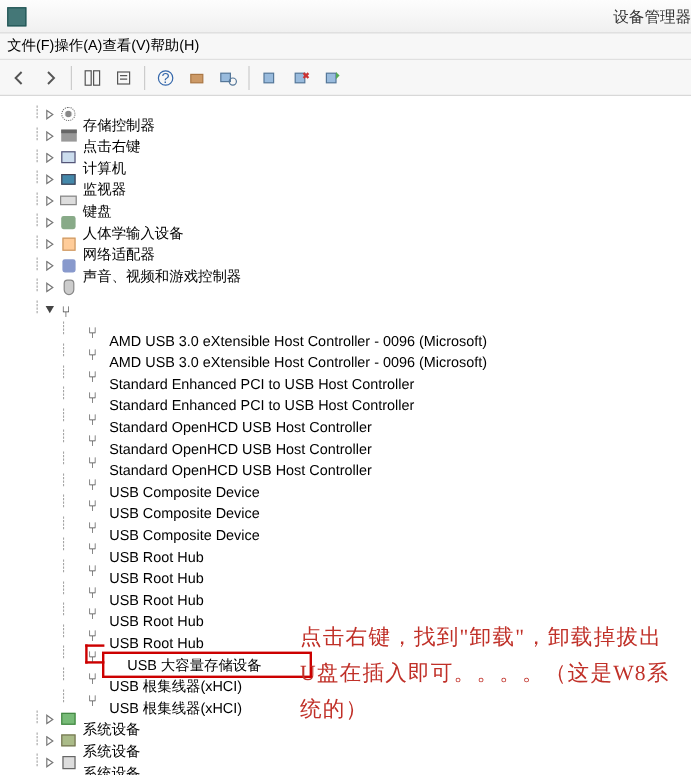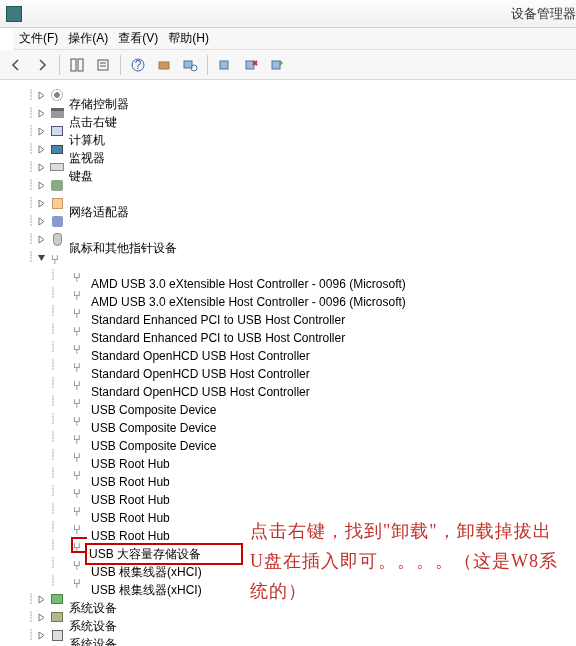--- a/index.html
+++ b/index.html
@@ -1,33 +1,33 @@
 <!DOCTYPE html>
 <html><head>
 <meta charset="utf-8">
 <style>
 * { margin: 0; padding: 0; box-sizing: border-box; font-family: "Microsoft YaHei", SimSun, Arial, sans-serif; font-size: 12px; }
 body { background: #fff; width: 576px; height: 646px; overflow: hidden; position: relative; }
 .titlebar { background: linear-gradient(#fdfdfd,#f0f0f0); height: 28px; display: flex; align-items: center; border-bottom: 1px solid #d0d0d0; }
 .titlebar .ticon { width: 16px; height: 16px; margin: 0 6px; background: #477; border: 1px solid #255; }
 .titlebar .ttitle { flex: 1; text-align: right; font-size: 13px; color: #333; }
-.menubar { height: 22px; display: flex; align-items: center; padding: 0 6px; gap: 10px; background: #f7f7f7; border-bottom: 1px solid #e0e0e0; margin-left: 13px; }
+.menubar { height: 22px; display: flex; align-items: center; padding: 0 6px; background: #f7f7f7; border-bottom: 1px solid #e0e0e0; }
 .menubar span { color: #000; cursor: default; }
 .toolbar { height: 30px; display: flex; align-items: center; padding: 0 4px; gap: 2px; background: #f7f7f7; border-bottom: 1px solid #d8d8d8; }
 .toolbar .btn { width: 24px; height: 24px; display: flex; align-items: center; justify-content: center; border: 1px solid transparent; color: #555; }
 .toolbar .sep { width: 1px; height: 20px; background: #ccc; margin: 0 3px; }
 .toolbar svg { width: 16px; height: 16px; }
 .tree { padding: 6px 0 6px 4px; overflow: auto; height: calc(646px - 80px); position: relative; }
 .node { display: flex; align-items: center; height: 18px; line-height: 18px; white-space: nowrap; }
 .node .pad { display: inline-block; }
 .node .tw { width: 12px; height: 12px; display: inline-flex; align-items: center; justify-content: center; color: #666; margin-right: 2px; }
 .node .tw svg { width: 9px; height: 9px; }
 .node .ic { width: 16px; height: 16px; margin-right: 4px; display: inline-flex; align-items: center; justify-content: center; }
 .node .lbl { color: #000; margin-top: 18px; }
-.node.highlight .lbl { border: 2px solid #c00; padding: 0 40px 0 2px; margin-left: -2px; }
+.node.highlight .lbl { border: 2px solid #c00; padding: 0 40px 0 19px; margin-left: -2px; }
 .node.highlight .ic { border: 2px solid #c00; border-right: none; margin-right: 0; padding-right: 4px; }
 .dots { color: #999; font-size: 10px; letter-spacing: -1px; margin-right: 2px; }
 .annotation { position: absolute; left: 250px; top: 516px; width: 310px; color: #c03028; font-family: SimSun, serif; font-size: 18px; line-height: 30px; letter-spacing: 1px; }
 
 .i-gear { background: radial-gradient(circle,#888 40%,transparent 42%); border: 1px dotted #666; border-radius: 50%; width: 12px; height: 12px; }
 .i-printer { width: 13px; height: 10px; background: #999; border-top: 3px solid #666; }
 .i-pc { width: 12px; height: 10px; border: 1px solid #557; background: #cde; }
 .i-monitor { width: 12px; height: 9px; border: 1px solid #445; background: #48a; }
 .i-kb { width: 14px; height: 8px; background: #ddd; border: 1px solid #888; }
 .i-hid { width: 12px; height: 11px; background: #8a8; border-radius: 2px; }
@@ -189,20 +189,21 @@
       <span class="pad" style="width:24px"></span>
       <span class="dots">┊</span>
       <span class="tw">
         <svg viewBox="0 0 9 9">
           <path d="M2 1 L7 4.5 L2 8 Z" fill="none" stroke="#777"></path>
         </svg>
       </span>
       <span class="ic">
         <span class="i-hid"></span>
       </span>
+      <span class="lbl">人体学输入设备</span>
     </div>
     <div class="node">
       <span class="pad" style="width:24px"></span>
       <span class="dots">┊</span>
       <span class="tw">
         <svg viewBox="0 0 9 9">
           <path d="M2 1 L7 4.5 L2 8 Z" fill="none" stroke="#777"></path>
         </svg>
       </span>
       <span class="ic">
@@ -214,33 +215,33 @@
       <span class="pad" style="width:24px"></span>
       <span class="dots">┊</span>
       <span class="tw">
         <svg viewBox="0 0 9 9">
           <path d="M2 1 L7 4.5 L2 8 Z" fill="none" stroke="#777"></path>
         </svg>
       </span>
       <span class="ic">
         <span class="i-sound"></span>
       </span>
+      <span class="lbl">声音、视频和游戏控制器</span>
     </div>
     <div class="node">
       <span class="pad" style="width:24px"></span>
       <span class="dots">┊</span>
       <span class="tw">
         <svg viewBox="0 0 9 9">
           <path d="M2 1 L7 4.5 L2 8 Z" fill="none" stroke="#777"></path>
         </svg>
       </span>
       <span class="ic">
         <span class="i-mouse"></span>
       </span>
-      <span class="lbl">鼠标和其他指针设备</span>
     </div>
     <div class="node">
       <span class="pad" style="width:24px"></span>
       <span class="dots">┊</span>
       <span class="tw">
         <svg viewBox="0 0 9 9">
           <path d="M1 2 L8 2 L4.5 8 Z" fill="#444"></path>
         </svg>
       </span>
       <span class="ic">

